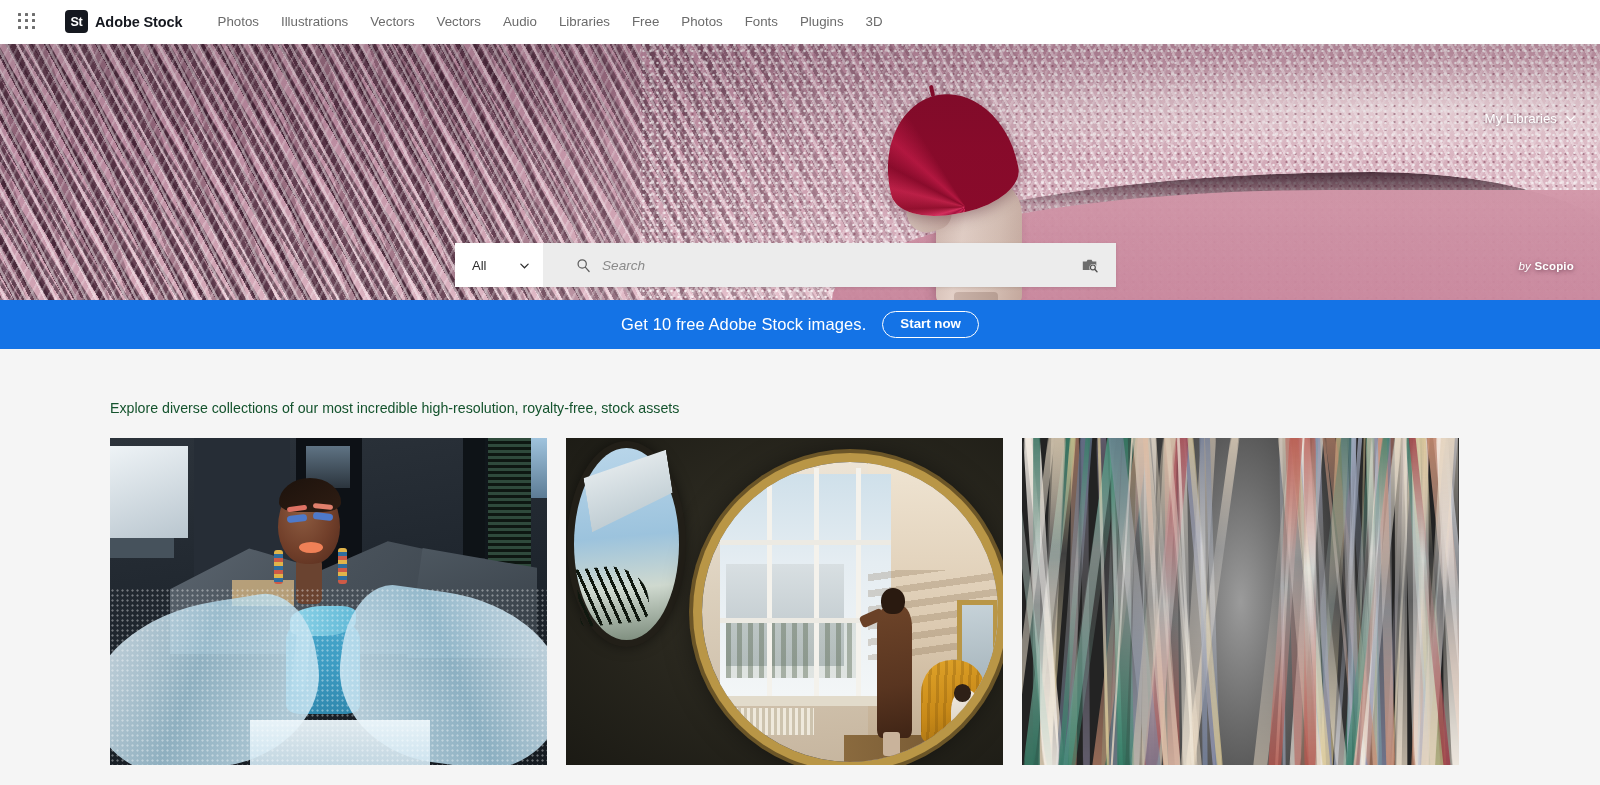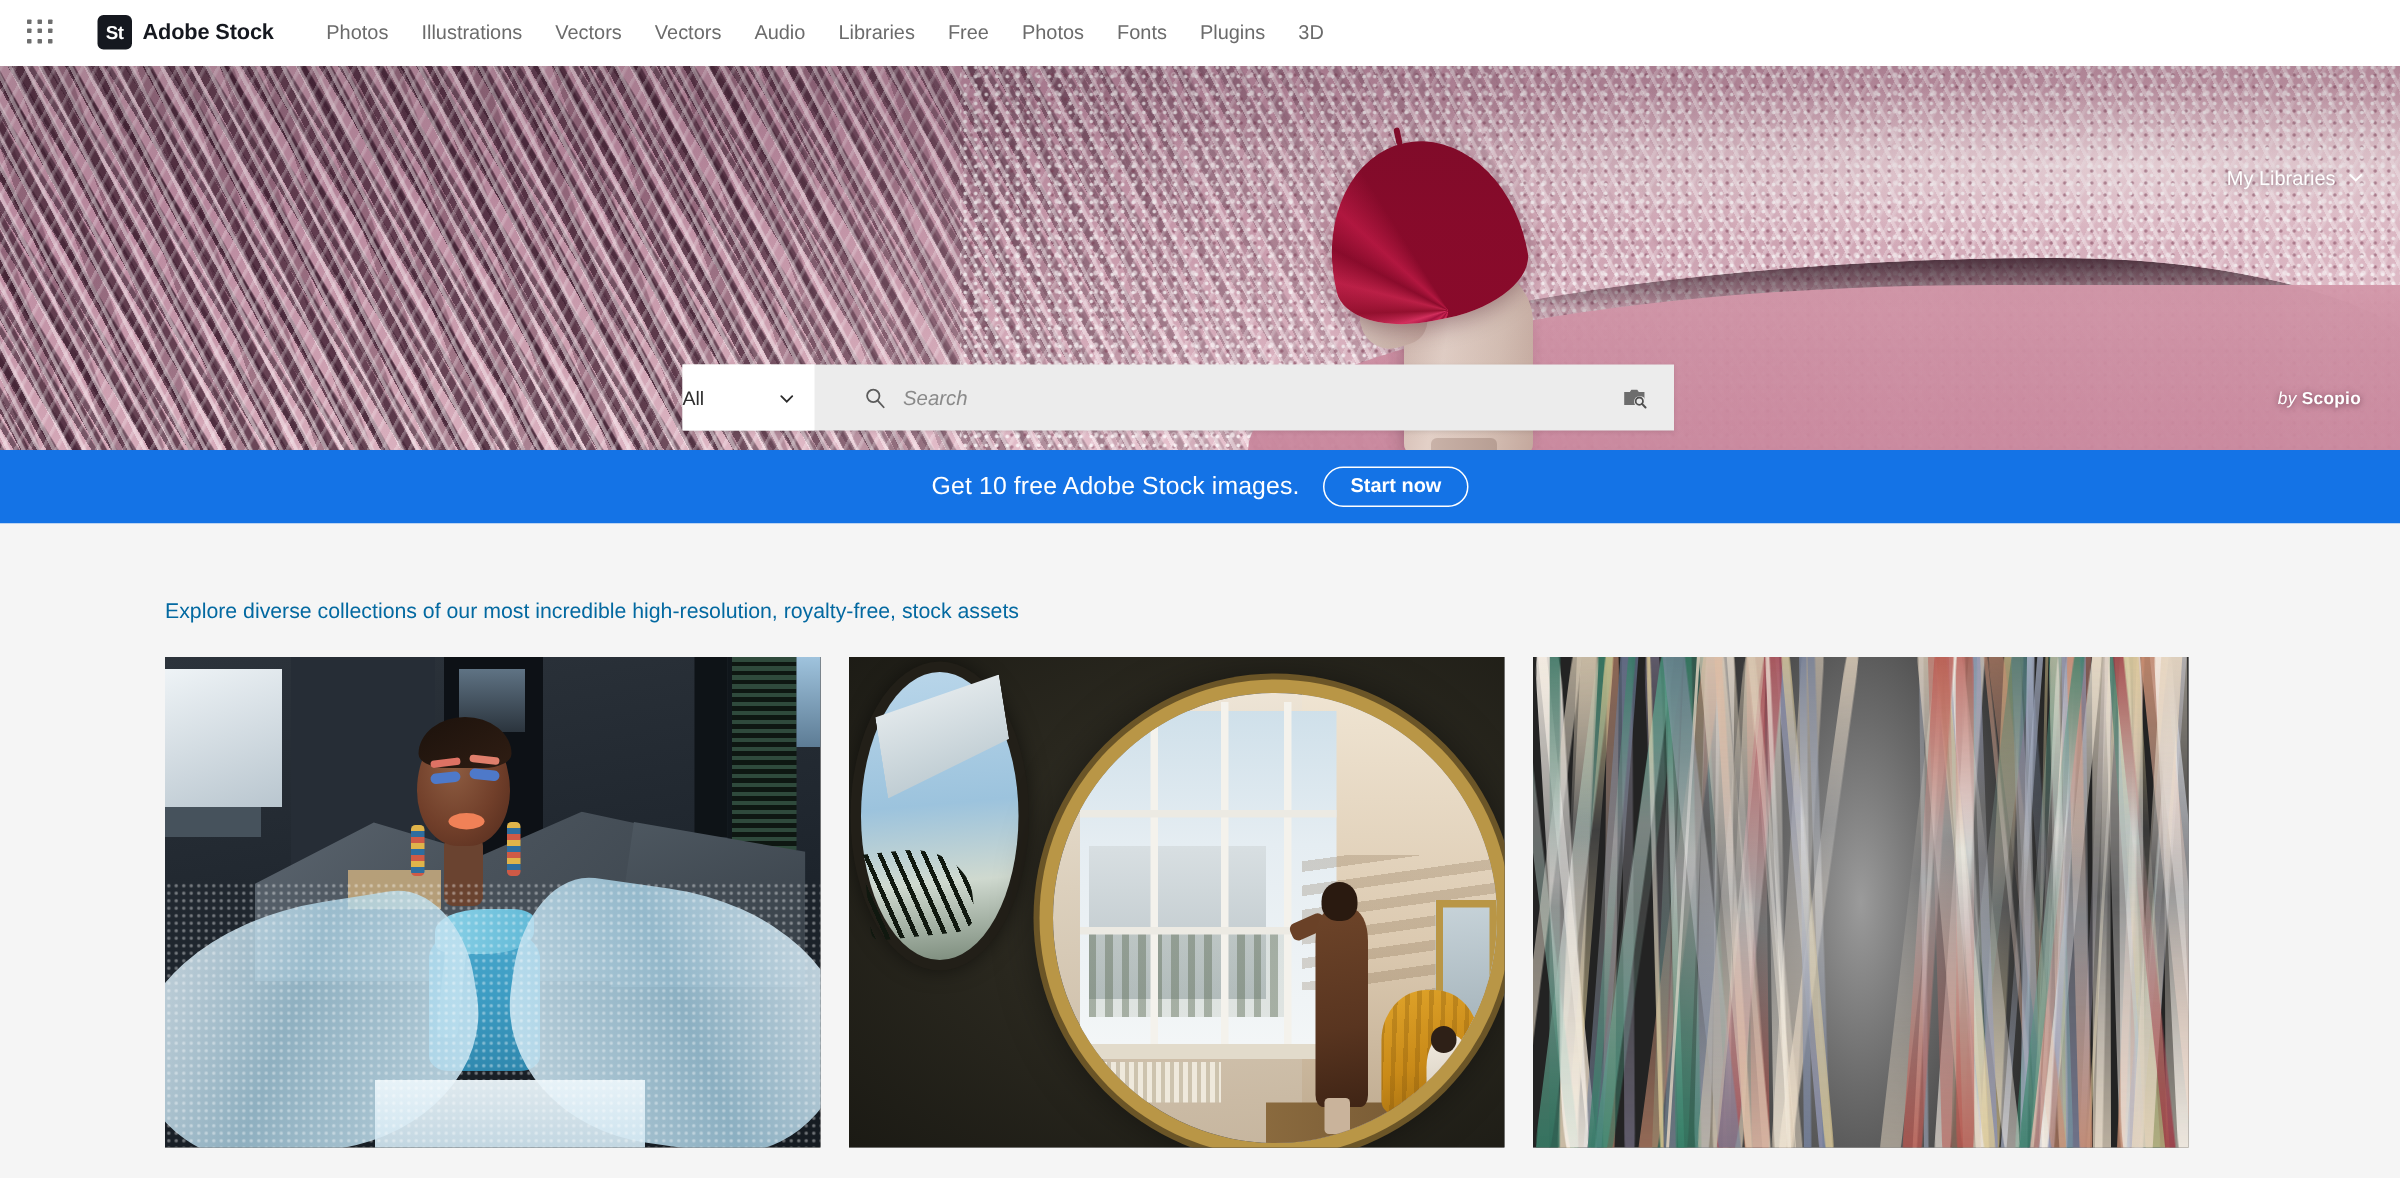--- a/index.html
+++ b/index.html
@@ -248,21 +248,21 @@
     left: 455px; top: 199px;
     width: 661px; height: 44px;
     display: flex;
     background: #ececec;
     box-shadow: 0 1px 3px rgba(0,0,0,0.10);
   }
   .search-select {
     width: 88px; height: 44px;
     background: #ffffff;
     display: flex; align-items: center; justify-content: space-between;
-    padding: 0 13px 0 0;
+    padding: 0 13px 0 17px;
     cursor: pointer;
     font-size: 13px; color: #2c2c2c;
     flex: 0 0 auto;
   }
   .search-field {
     flex: 1 1 auto;
     display: flex; align-items: center;
     padding-left: 33px;
     gap: 11px;
   }
@@ -302,21 +302,21 @@
   .section { padding: 42px 0 0 110px; background: #f5f5f5; }
   .section h2 {
     font-size: 23.5px;
     font-weight: bold;
     color: #2c2c2c;
     letter-spacing: -0.1px;
   }
   .section .sub {
     margin-top: 9px;
     font-size: 14.2px;
-    color: #0369a1;
+    color: #14532d;
   }
   .cards {
     display: flex;
     gap: 19px;
     margin-top: 22px;
   }
   .card {
     width: 437px; height: 327px;
     overflow: hidden;
     position: relative;

